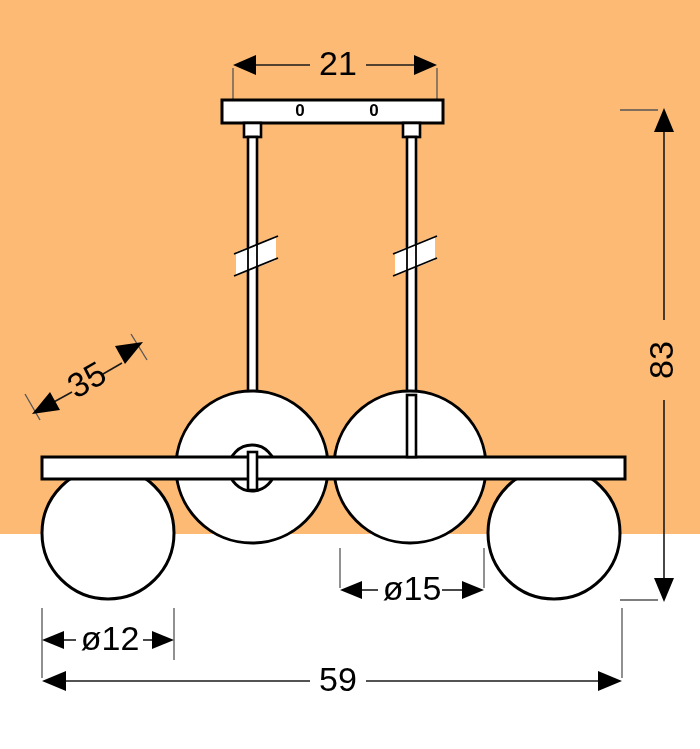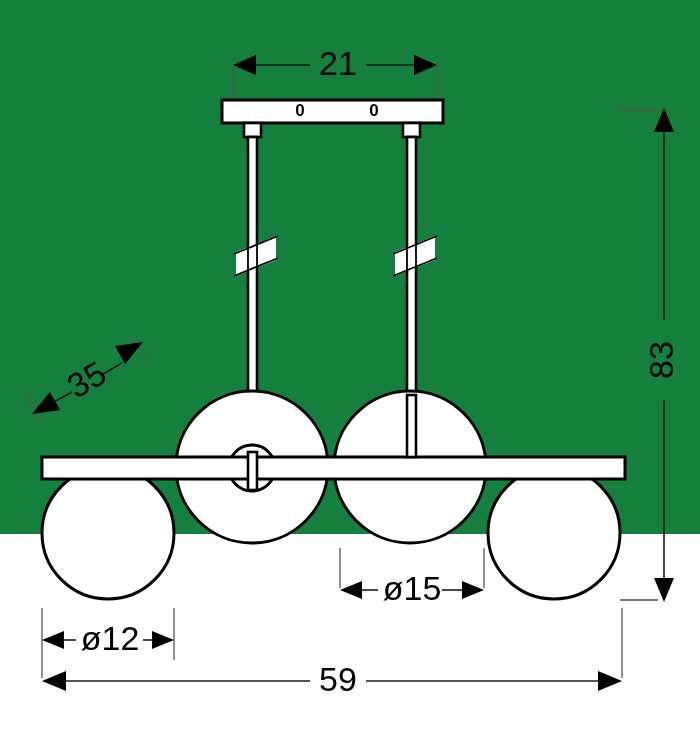--- a/index.html
+++ b/index.html
@@ -10,21 +10,21 @@
   body {
     width: 700px;
     height: 749px;
     font-family: "Liberation Sans", sans-serif;
     overflow: hidden;
   }
   #drawing-root {
     position: relative;
     width: 700px;
     height: 534px;
-    background: #15803d;
+    background: #fdba74;
   }
   svg.tech-drawing {
     display: block;
     width: 700px;
     height: 749px;
   }
   .part-outline {
     fill: #ffffff;
     stroke: #000000;
     stroke-width: 3;

